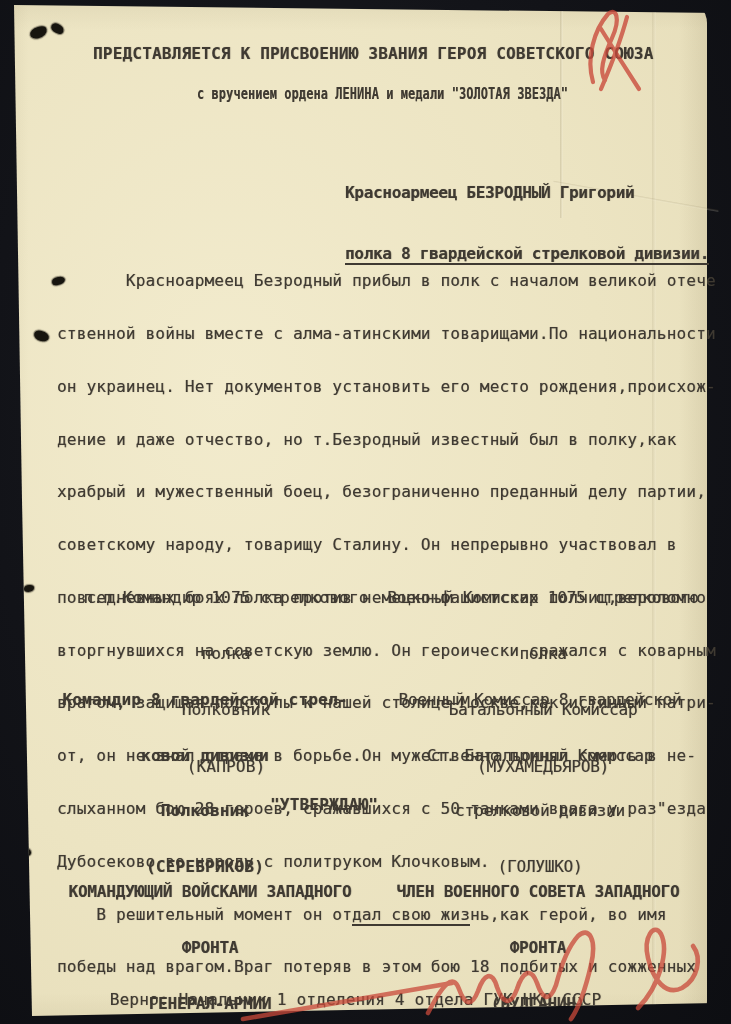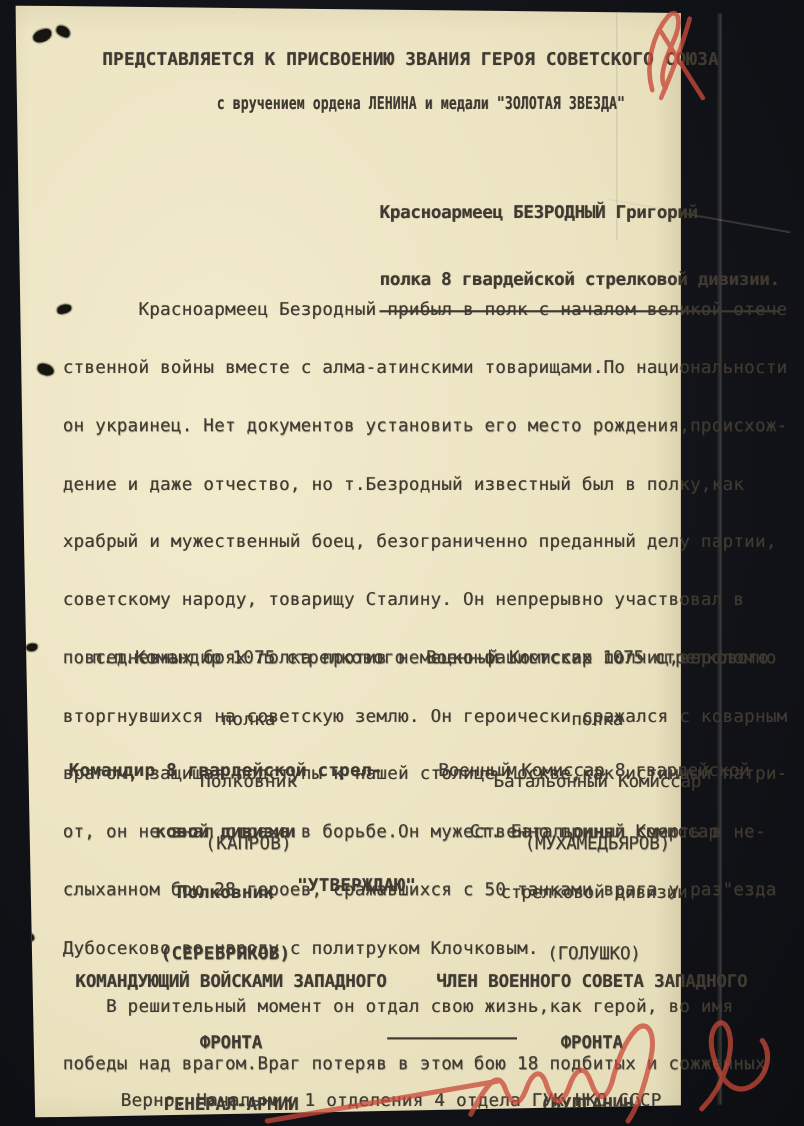--- a/index.html
+++ b/index.html
@@ -2,41 +2,42 @@
 <html><head>
 <meta charset="utf-8">
 <style>
   html,body{margin:0;padding:0;}
   body{
     width:731px;height:1024px;position:relative;overflow:hidden;
     background:radial-gradient(ellipse at 45% 40%, #1b1c21 0%, #121318 60%, #0d0e12 100%);
     font-family:"DejaVu Sans Mono", monospace;
   }
   #paper{
-    position:absolute;left:0;top:0;width:619px;height:1024px;
+    position:absolute;left:0;top:0;width:707px;height:1024px;
     clip-path:polygon(14px 5px, 719px 13px, 716px 1003px, 32px 1016px, 22px 500px);
     background:
       linear-gradient(to right, rgba(90,75,40,0.10) 0%, rgba(0,0,0,0) 4%, rgba(0,0,0,0) 96%, rgba(90,75,40,0.10) 100%),
       linear-gradient(to bottom, rgba(90,75,40,0.08) 0%, rgba(0,0,0,0) 3%, rgba(0,0,0,0) 97%, rgba(90,75,40,0.08) 100%),
       radial-gradient(ellipse at 32% 38%, #f2ebcd 0%, #ece4c2 55%, #e5dcb8 100%);
+    border-radius: 23px;
   }
   .crease{position:absolute;pointer-events:none;}
   .crease-v1{left:560px;top:0;width:3px;height:218px;
     background:linear-gradient(to right, rgba(115,100,62,0.20), rgba(255,252,235,0.30));}
   .crease-v2{left:652px;top:8px;width:4px;height:1000px;
     background:linear-gradient(to right, rgba(115,100,62,0.12), rgba(252,248,230,0.20));}
   .crease-d{left:552px;top:196px;width:175px;height:2px;transform:rotate(10deg);
     background:linear-gradient(to bottom, rgba(115,100,62,0.16), rgba(252,248,230,0.22));}
   .ink{
     position:absolute;color:#3f3a32;white-space:pre;
     font-size:16px;letter-spacing:0.2px;
     text-shadow:0.4px 0.4px 0.7px rgba(58,52,44,0.55);
   }
   .bold{font-weight:bold;}
-  .ul{border-bottom:2px solid #3f3a32;padding-bottom:19px;}
+  .ul{border-bottom:2px solid #3f3a32;padding-bottom:0;}
   .center{text-align:center;}
   .blk div{white-space:pre;}
   .blot{position:absolute;background:#17150f;box-shadow:0 0 1px 1px rgba(30,26,18,0.5);}
   svg.redmarks{position:absolute;left:0;top:0;pointer-events:none;}
 </style>
 </head>
 <body>
 
 <div id="paper">
   <div class="crease crease-v1"></div>

